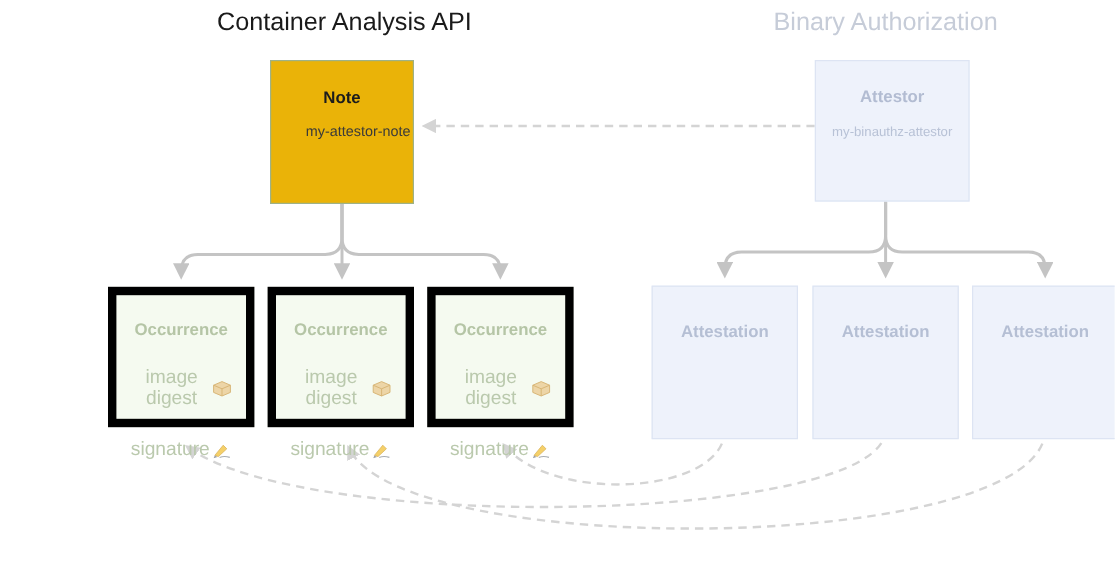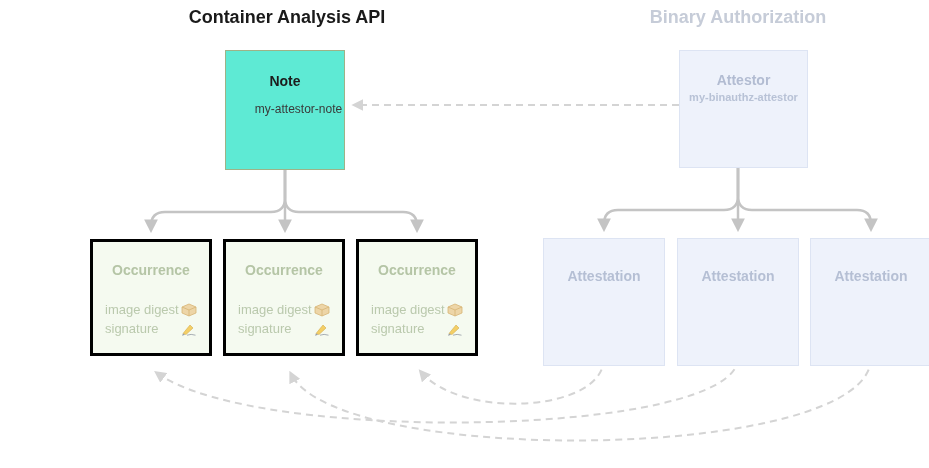--- a/index.html
+++ b/index.html
@@ -1,37 +1,37 @@
 <!DOCTYPE html>
 <html><head>
 <meta charset="utf-8">
 <style>
   html,body{margin:0;padding:0;background:#ffffff;}
   .canvas{
     position:relative;width:929px;height:468px;background:#ffffff;overflow:hidden;
     font-family:"Liberation Sans","DejaVu Sans",sans-serif;
   }
-  .section-title{position:absolute;top:7px;transform:translateX(-50%);font-weight:bold;font-size:18px;white-space:nowrap;}
+  .section-title{position:absolute;top:7px;transform:translateX(-50%);font-weight:normal;font-size:21px;white-space:nowrap;}
   .title-left{left:287px;color:#1a1a1a;}
   .title-right{left:738px;color:#c6ccd8;}
 
   .box{position:absolute;box-sizing:border-box;text-align:center;}
 
-  .note-box{left:225px;top:50px;width:120px;height:120px;background:#5eead4;border:1px solid #9eb287;}
+  .note-box{left:225px;top:50px;width:120px;height:120px;background:#eab308;border:1px solid #9eb287;}
   .note-title{font-weight:bold;font-size:14px;color:#1c1c1c;margin-top:22px;}
   .note-sub{font-size:12px;color:#3a3a3a;margin-top:13px;padding-left:27px;}
 
   .attestor-box{left:679px;top:50px;width:129px;height:118px;background:#eef2fb;border:1px solid #dde4f3;}
   .attestor-title{font-weight:bold;font-size:14px;color:#b2bcd2;margin-top:21px;}
-  .attestor-sub{font-size:11px;color:#b8c2d6;margin-top:3px;font-weight:bold;}
+  .attestor-sub{font-size:11px;color:#b8c2d6;margin-top:16px;}
 
-  .occ-box{top:239px;width:122px;height:117px;background:#f5faf0;border:3px solid #000000;}
+  .occ-box{top:239px;width:122px;height:117px;background:#f5faf0;border:7px solid #000000;}
   .occ1{left:90px;}.occ2{left:223px;}.occ3{left:356px;}
   .occ-title{font-weight:bold;font-size:14px;color:#b5c5a6;margin:20px 0 24px 0;}
-  .occ-field{display:flex;justify-content:space-between;align-items:center;margin:4px 12px;font-size:13px;color:#bac9ad;}
+  .occ-field{display:flex;justify-content:space-between;align-items:center;margin:24px 12px;font-size:16px;color:#bac9ad;}
   .occ-field .icon{opacity:.85;line-height:0;}
 
   .att-box{top:238px;width:122px;height:128px;background:#eef2fb;border:1px solid #dde4f3;}
   .att1{left:543px;}.att2{left:677px;}.att3{left:810px;}
   .att-title{font-weight:bold;font-size:14px;color:#b5bfd4;margin-top:29px;}
 
   svg.wires{position:absolute;left:0;top:0;width:929px;height:468px;pointer-events:none;}
   .solid-wire{fill:none;stroke:#c4c4c4;stroke-width:2.5;}
   .dash-wire{fill:none;stroke:#d4d4d4;stroke-width:2;stroke-dasharray:7 5;}
 </style>

